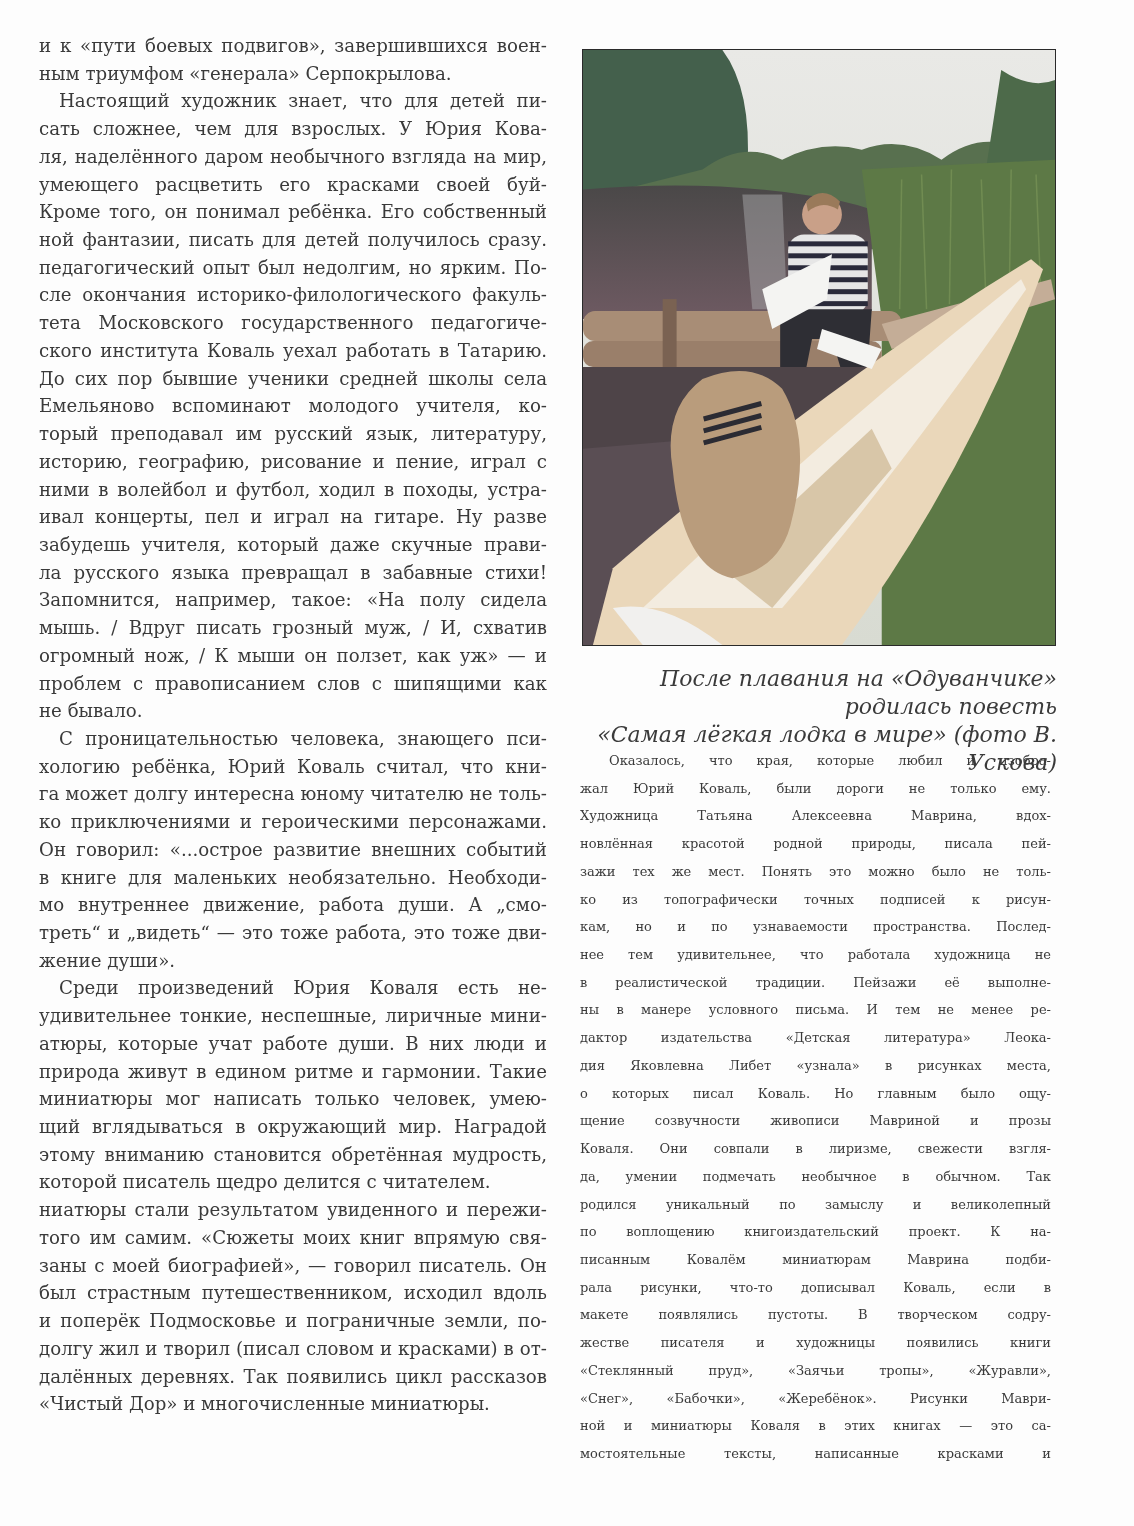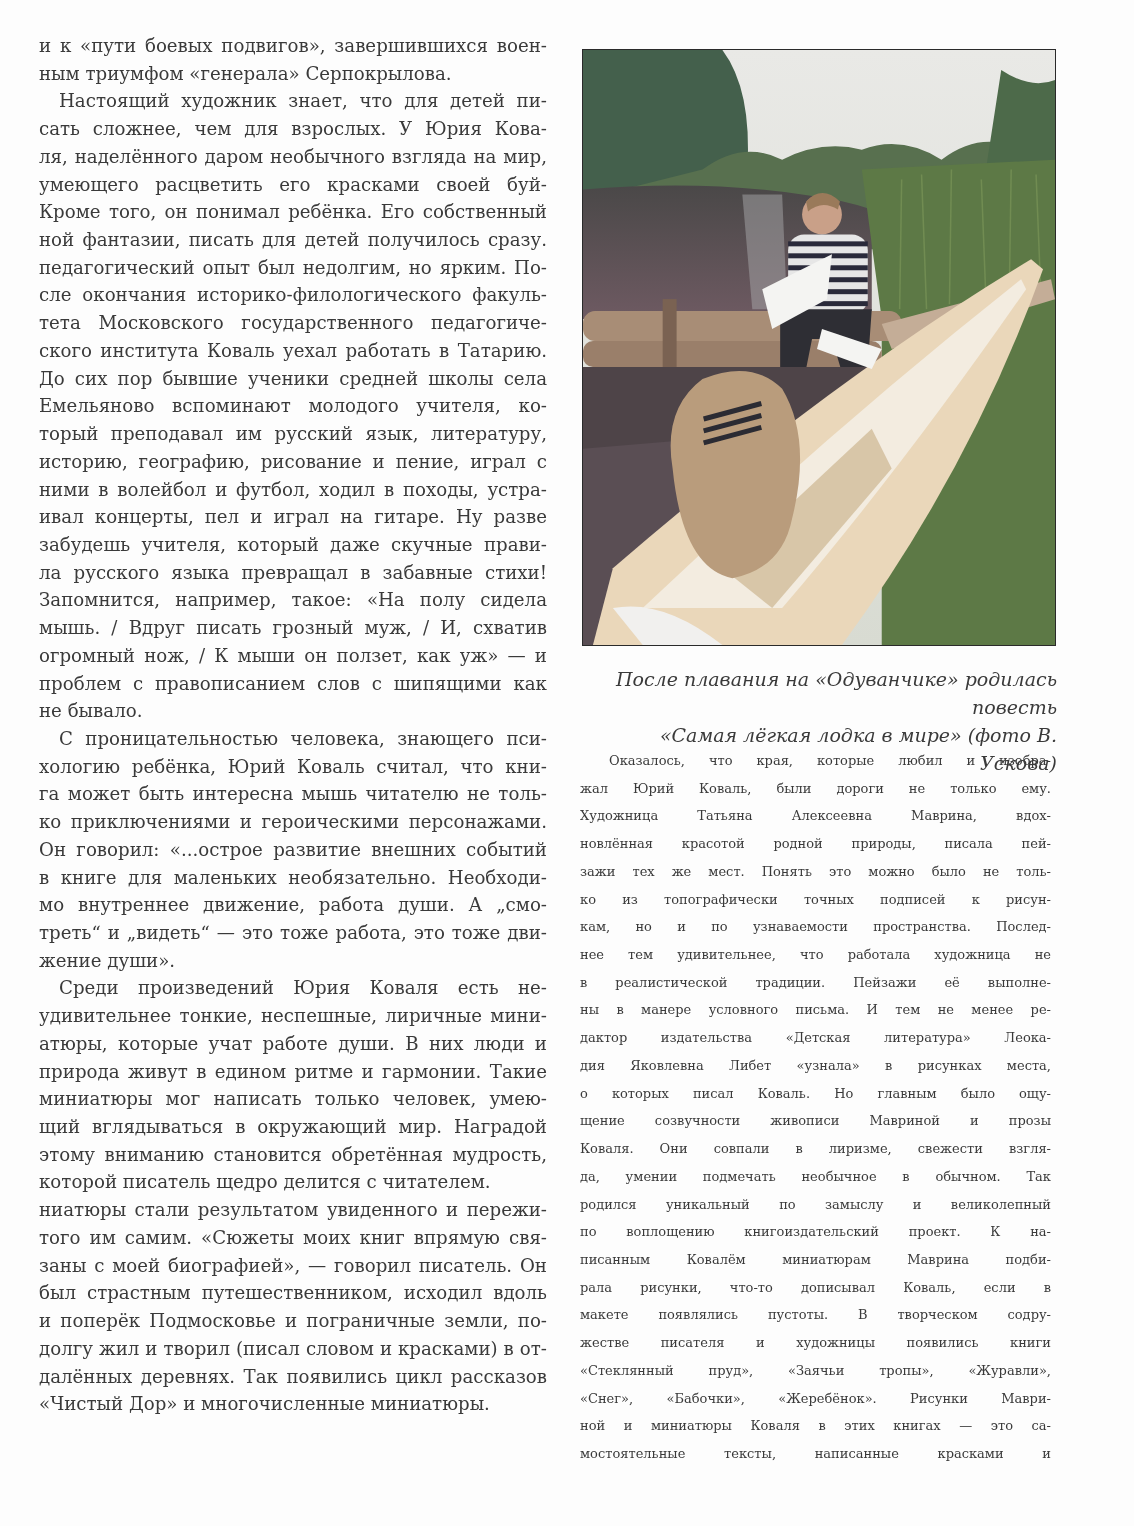--- a/index.html
+++ b/index.html
@@ -23,21 +23,21 @@
   .col-right .line.indent { padding-left: 29px; }
   .col-right .line { font-size: 13px; }
   .photo {
     position: absolute; left: 582px; top: 49px; width: 474px; height: 597px;
     border: 1px solid #2a2a2a; overflow: hidden; box-sizing: border-box;
     background: #6f7a62;
   }
   .photo svg { display: block; width: 100%; height: 100%; }
   .caption {
     position: absolute; left: 582px; top: 665px; width: 475px;
-    font-style: italic; font-size: 19px; line-height: 28px; color: #3a3a3a;
+    font-style: italic; font-size: 22px; line-height: 28px; color: #3a3a3a;
     text-align: right;
   }
   .caption span { display: block; }
 </style>
 </head>
 <body>
 
 <div class="col col-left" id="left-col">
     <span class="line">и к «пути боевых подвигов», завершившихся воен-</span>
     <span class="line last">ным триумфом «генерала» Серпокрылова.</span>
@@ -59,21 +59,21 @@
     <span class="line">ивал концерты, пел и играл на гитаре. Ну разве</span>
     <span class="line">забудешь учителя, который даже скучные прави-</span>
     <span class="line">ла русского языка превращал в забавные стихи!</span>
     <span class="line">Запомнится, например, такое: «На полу сидела</span>
     <span class="line">мышь. / Вдруг писать грозный муж, / И, схватив</span>
     <span class="line">огромный нож, / К мыши он ползет, как уж» — и</span>
     <span class="line">проблем с правописанием слов с шипящими как</span>
     <span class="line last">не бывало.</span>
     <span class="line indent">С проницательностью человека, знающего пси-</span>
     <span class="line">хологию ребёнка, Юрий Коваль считал, что кни-</span>
-    <span class="line">га может быть интересна мышь читателю не толь-</span>
+    <span class="line">га может долгу интересна юному читателю не толь-</span>
     <span class="line">ко приключениями и героическими персонажами.</span>
     <span class="line">Он говорил: «...острое развитие внешних событий</span>
     <span class="line">в книге для маленьких необязательно. Необходи-</span>
     <span class="line">мо внутреннее движение, работа души. А „смо-</span>
     <span class="line">треть“ и „видеть“ — это тоже работа, это тоже дви-</span>
     <span class="line last">жение души».</span>
     <span class="line indent">Среди произведений Юрия Коваля есть не-</span>
     <span class="line">удивительнее тонкие, неспешные, лиричные мини-</span>
     <span class="line">атюры, которые учат работе души. В них люди и</span>
     <span class="line">природа живут в едином ритме и  гармонии. Такие</span>

